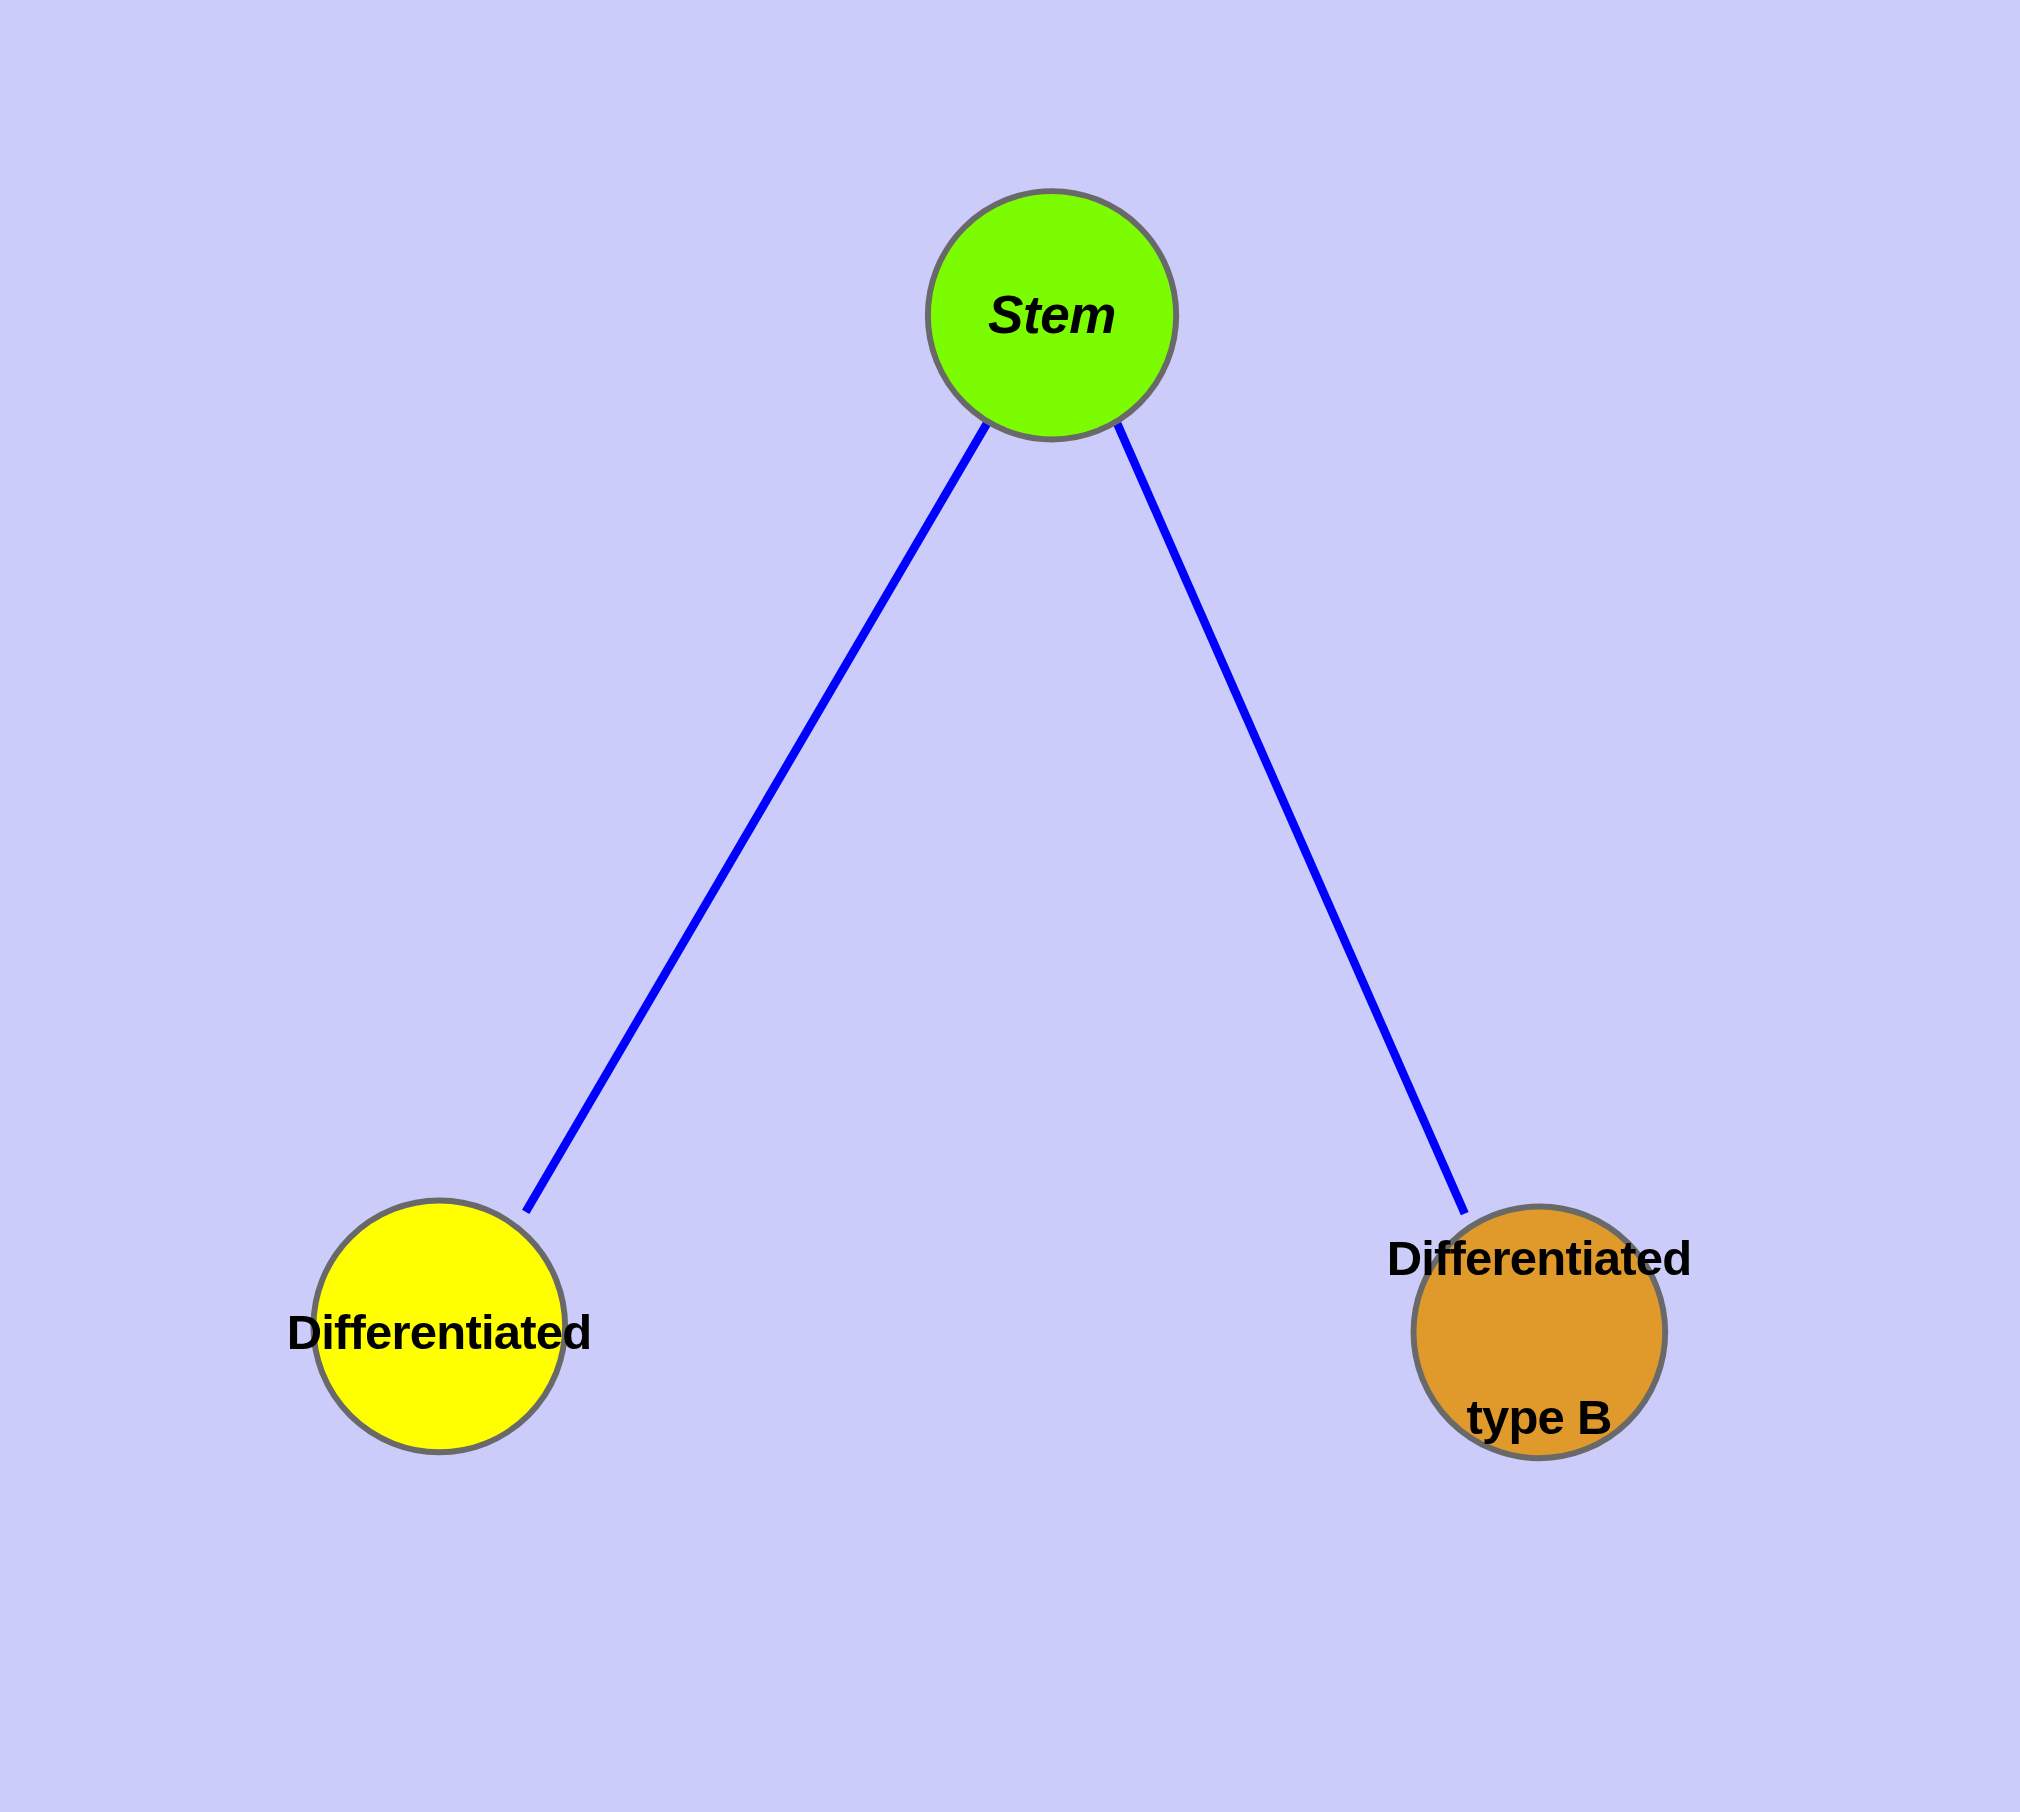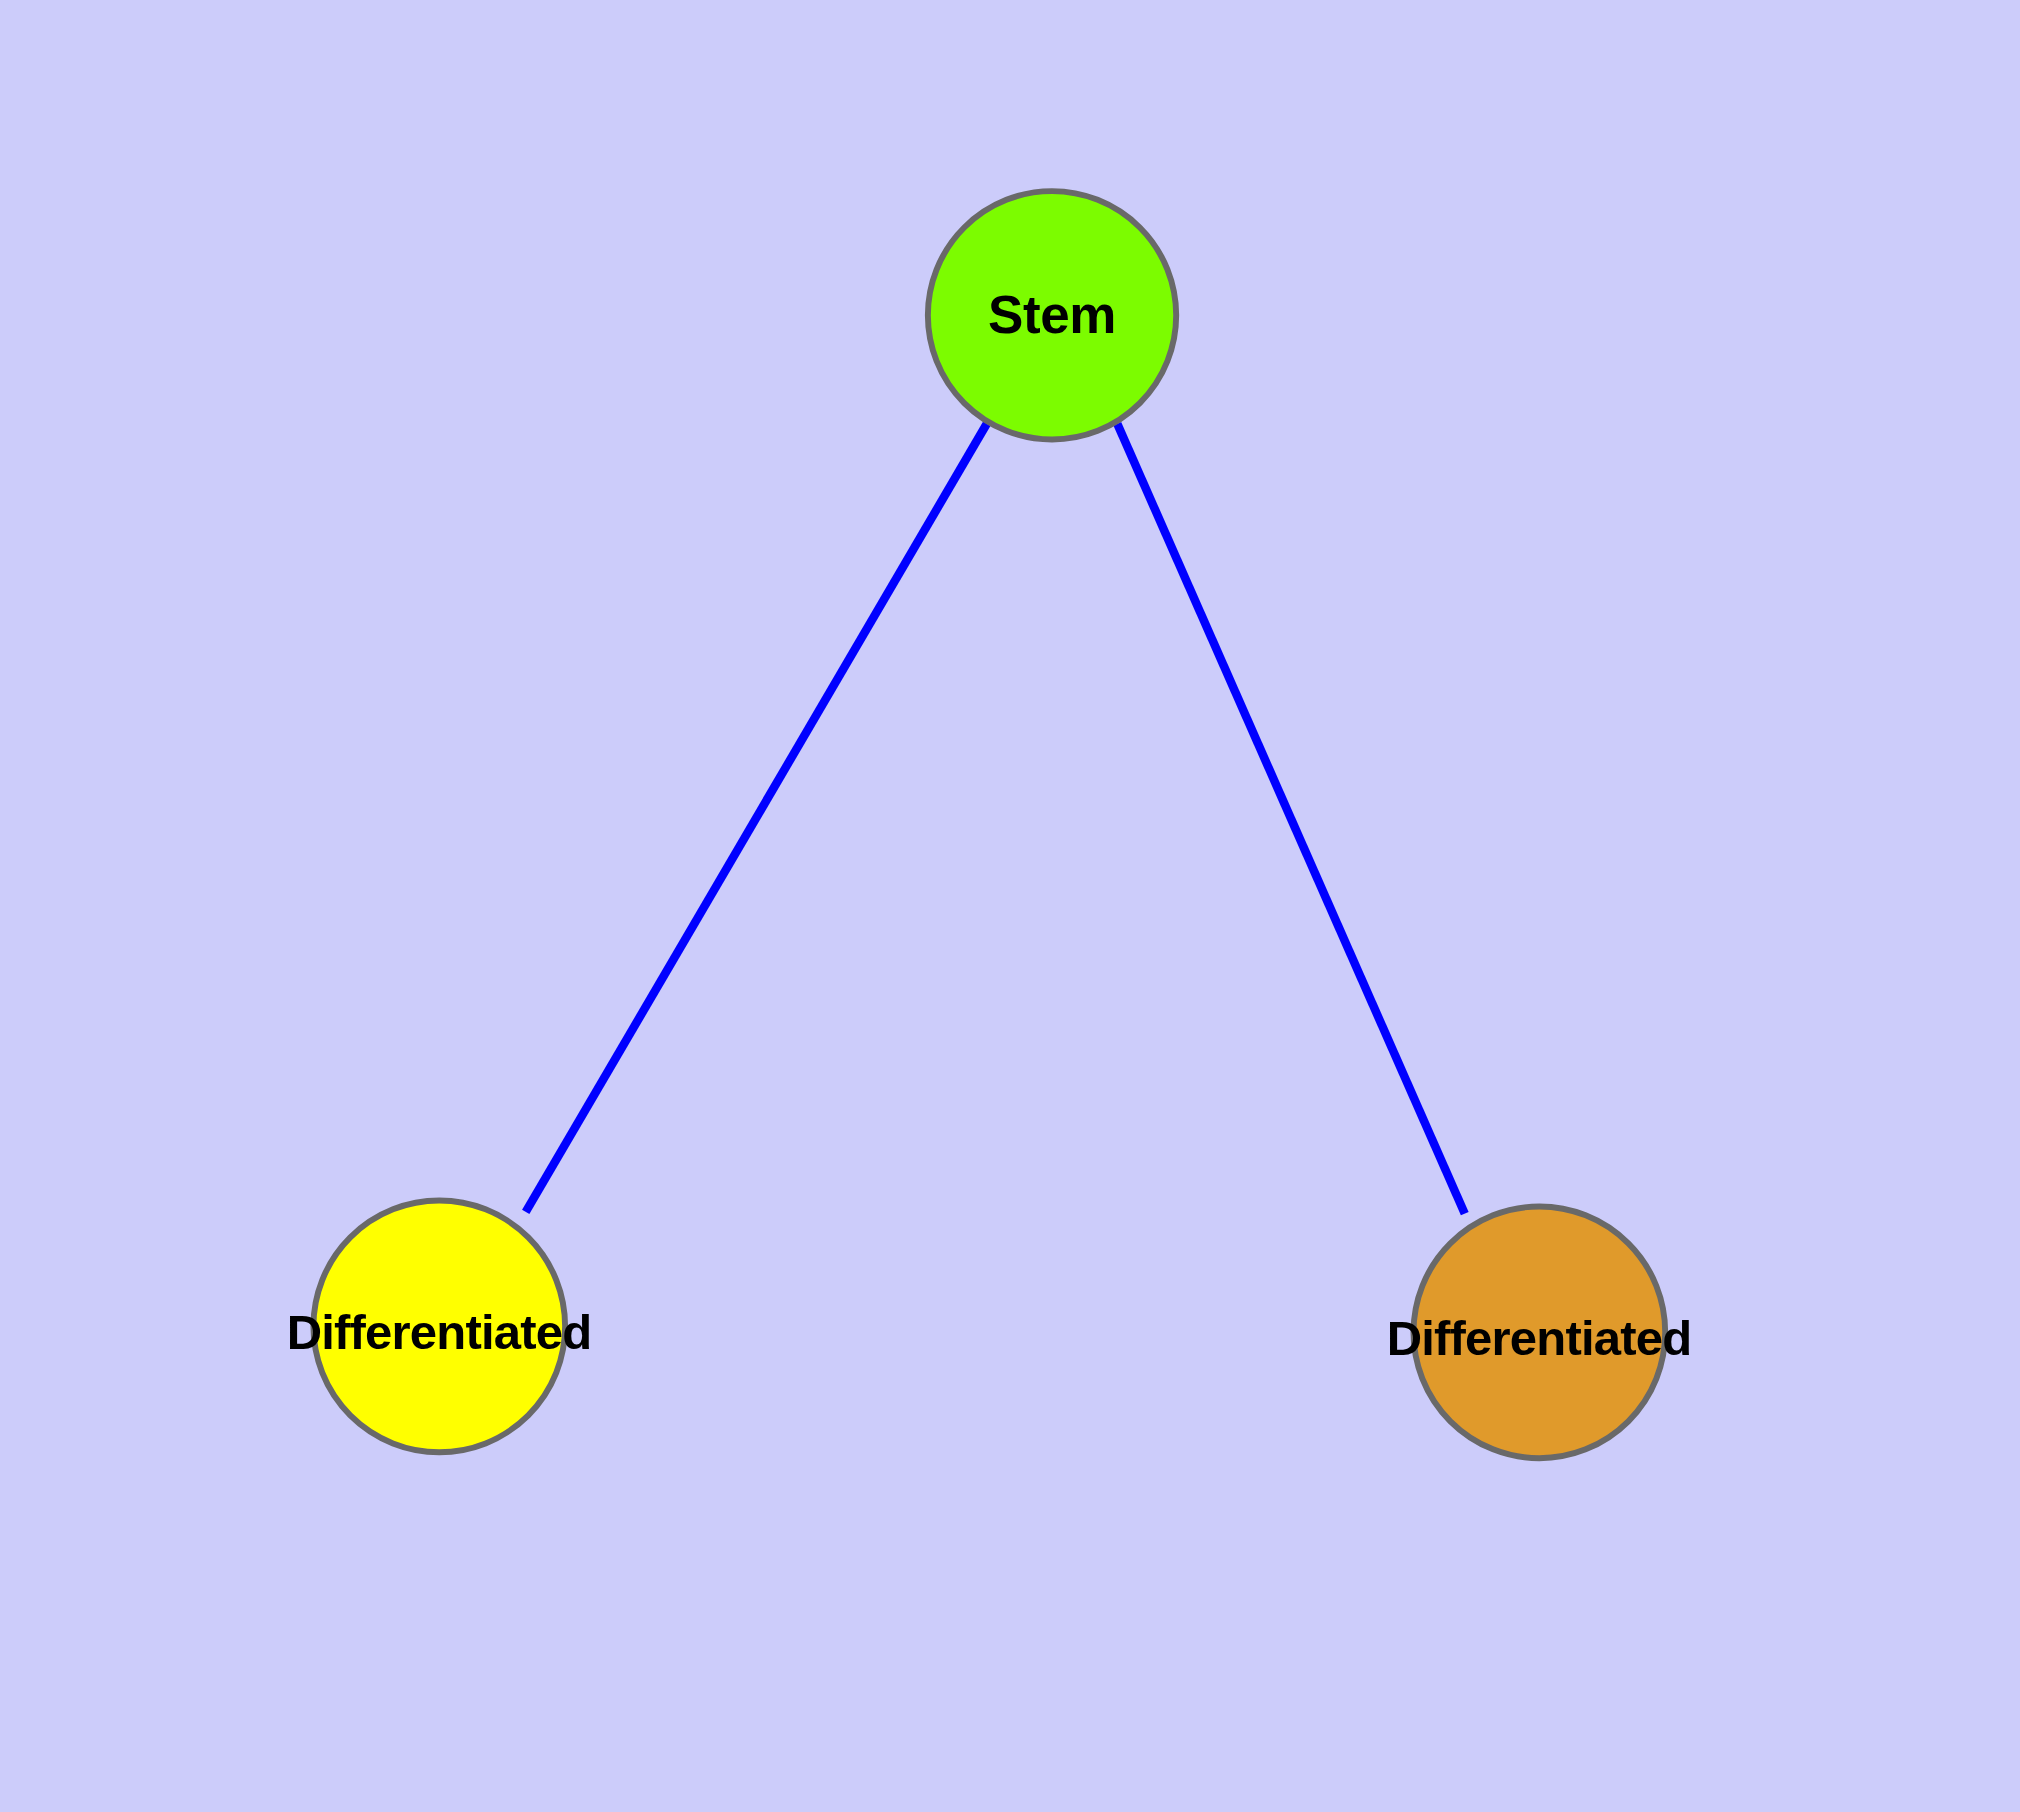--- a/index.html
+++ b/index.html
@@ -60,26 +60,27 @@
       <line id="edge-b" x1="1318" y1="500" x2="1728" y2="1432" stroke="#0000ff" stroke-width="10" stroke-linecap="butt"></line>
     </g>
 
     <g>
       <circle id="node-stem" cx="1241" cy="372" r="146.5" fill="#7cfc00" stroke="#696969" stroke-width="7"></circle>
       <circle id="node-diff-a" cx="518" cy="1565" r="148.5" fill="#ffff00" stroke="#696969" stroke-width="7"></circle>
       <circle id="node-diff-b" cx="1816" cy="1572" r="148.5" fill="#e09a2b" stroke="#696969" stroke-width="7"></circle>
     </g>
   </svg>
 
-  <div id="label-stem" class="node-label" style="left:1052px; top:315px;">
+  <div id="label-stem" class="node-label" style="left:1052px; top:315px;font-style:italic;">
     <div>Stem</div>
   </div>
 
   <div id="label-diff-a" class="node-label" style="left:439px; top:1332px;">
     <div>Differentiated</div>
   </div>
 
   <div id="label-diff-b" class="node-label" style="left:1539px; top:1338px;">
     <div>Differentiated</div>
+    <div>type B</div>
   </div>
 
 </div>
 
 
 </body></html>

